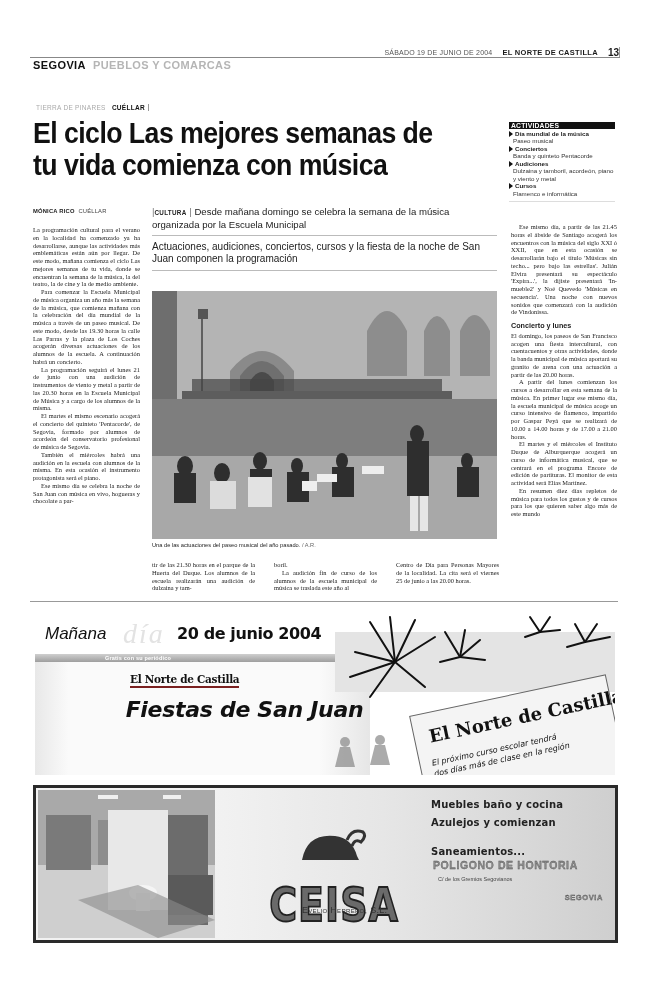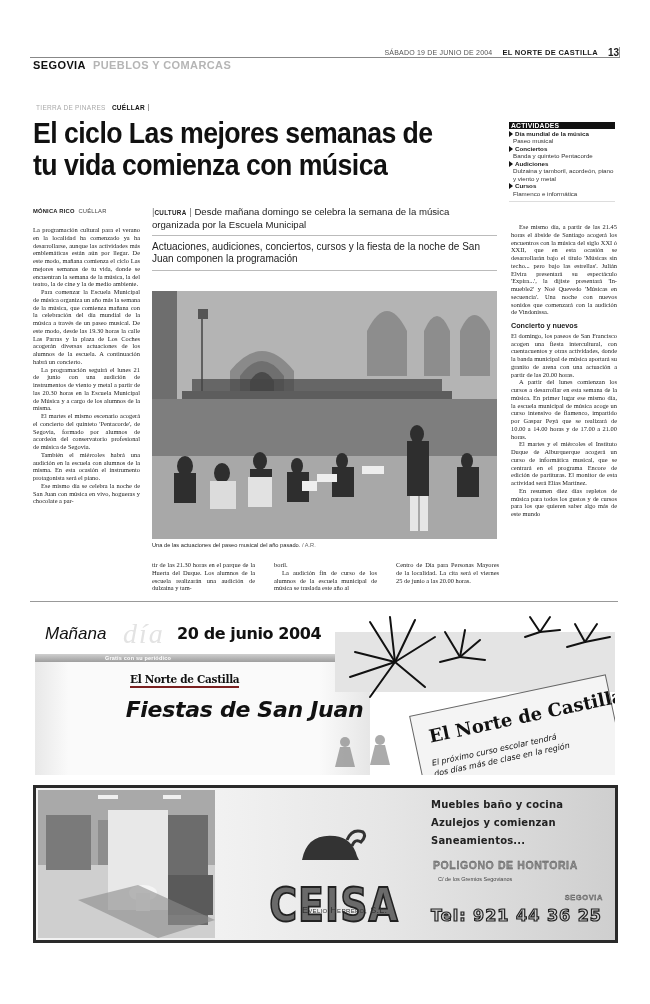--- a/index.html
+++ b/index.html
@@ -73,21 +73,21 @@
 
   
   .ad2 { position: absolute; top: 785px; left: 33px; width: 585px; height: 158px; border: 3px solid #2a2a2a; background: linear-gradient(90deg,#f2f2f2 30%,#e6e6e6 60%,#cfcfcf 100%); overflow: hidden; }
   .ad2 .showroom { position: absolute; top: 2px; left: 2px; width: 177px; height: 148px; background: #9a9a9a; overflow: hidden; }
   .ad2 .ceisa { position: absolute; top: 40px; left: 228px; width: 135px; text-align: right; }
   .ad2 .ceisa-word { font-family: "DejaVu Sans", sans-serif; font-weight: bold; font-size: 38px; color: #6a6a6a; letter-spacing: 1px; -webkit-text-stroke: 1.5px #222; line-height: 40px; transform: scaleY(1.2); display: inline-block; margin-top: 22px; }
   .ad2 .company { position: absolute; top: 117px; left: 238px; font-family: "Liberation Sans", sans-serif; font-size: 9px; color: #333; letter-spacing: 0.3px; font-variant: small-caps; padding-left: 28px; }
   .ad2 .tagline { position: absolute; left: 395px; font-family: "DejaVu Sans", sans-serif; font-weight: bold; font-size: 10px; color: #222; letter-spacing: 0.2px; }
   .ad2 .t1 { top: 11px; }
   .ad2 .t2 { top: 29px; }
-  .ad2 .t3 { top: 47px; }
+  .ad2 .t3 { top: 58px; }
   .ad2 .poligono { position: absolute; top: 71px; left: 397px; font-family: "Liberation Sans", sans-serif; font-weight: bold; font-size: 10.5px; color: #8a8a8a; letter-spacing: 0.6px; -webkit-text-stroke: 0.3px #555; }
   .ad2 .street { position: absolute; top: 88px; left: 402px; font-family: "Liberation Sans", sans-serif; font-size: 5.5px; color: #444; }
   .ad2 .city { position: absolute; top: 105px; right: 12px; font-family: "Liberation Sans", sans-serif; font-weight: bold; font-size: 7.5px; color: #999; letter-spacing: 0.6px; -webkit-text-stroke: 0.3px #444; }
   .ad2 .tel { position: absolute; top: 118px; left: 395px; font-family: "DejaVu Sans", sans-serif; font-weight: bold; font-size: 16px; color: #cfcfcf; letter-spacing: 1px; -webkit-text-stroke: 1.2px #222; }
 </style>
 </head>
 <body>
 
 <div class="folio">
   <span class="date">SÁBADO 19 DE JUNIO DE 2004</span>
@@ -210,21 +210,21 @@
 <div class="col col-bottom col-b2">
   <p class="first">boril.</p>
   <p>La audición fin de curso de los alumnos de la escuela municipal de música se traslada este año al</p>
 </div>
 <div class="col col-bottom col-b3">
   <p class="first">Centro de Día para Personas Mayores de la localidad. La cita será el viernes 25 de junio a las 20.00 horas.</p>
 </div>
 
 <div class="col col-right">
   <p>Ese mismo día, a partir de las 21.45 horas el ábside de Santiago acogerá los encuentros con la música del siglo XXI ó XXII, que en esta ocasión se desarrollarán bajo el título 'Músicas sin techo... pero bajo las estrellas'. Julián Elvira presentará su espectáculo 'Expira...', la dijiste presentará 'In-mueble2' y Noé Quevedo 'Músicas en secuencia'. Una noche con nuevos sonidos que comenzará con la audición de Vindonissa.</p>
-  <h3>Concierto y nuevos</h3>
+  <h3>Concierto y lunes</h3>
   <p class="first">El domingo, los paseos de San Francisco acogen una fiesta intercultural, con cuentacuentos y otras actividades, donde la banda municipal de música aportará su granito de arena con una actuación a partir de las 20.00 horas.</p>
   <p>A partir del lunes comienzan los cursos a desarrollar en esta semana de la música. En primer lugar ese mismo día, la escuela municipal de música acoge un curso intensivo de flamenco, impartido por Gaspar Peyá que se realizará de 10.00 a 14.00 horas y de 17.00 a 21.00 horas.</p>
   <p>El martes y el miércoles el Instituto Duque de Alburquerque acogerá un curso de informática musical, que se centrará en el programa Encore de edición de partituras. El monitor de esta actividad será Elías Martínez.</p>
   <p>En resumen diez días repletos de música para todos los gustos y de cursos para los que quieren saber algo más de este mundo</p>
 </div>
 
 <div class="bottom-rule"></div>
 
 <div class="ad1">
   <div class="band"></div>
@@ -299,14 +299,13 @@
     </svg>
     <div class="ceisa-word">CEISA</div>
   </div>
   <div class="company">Evelio Herrero, S.L.</div>
   <div class="tagline t1">Muebles baño y cocina</div>
   <div class="tagline t2">Azulejos y comienzan</div>
   <div class="tagline t3">Saneamientos...</div>
   <div class="poligono">POLIGONO DE HONTORIA</div>
   <div class="street">C/ de los Gremios Segovianos</div>
   <div class="city">SEGOVIA</div>
-  <div class="tel">Tel: 921 44 36 25</div>
 </div>
 
 </body></html>

